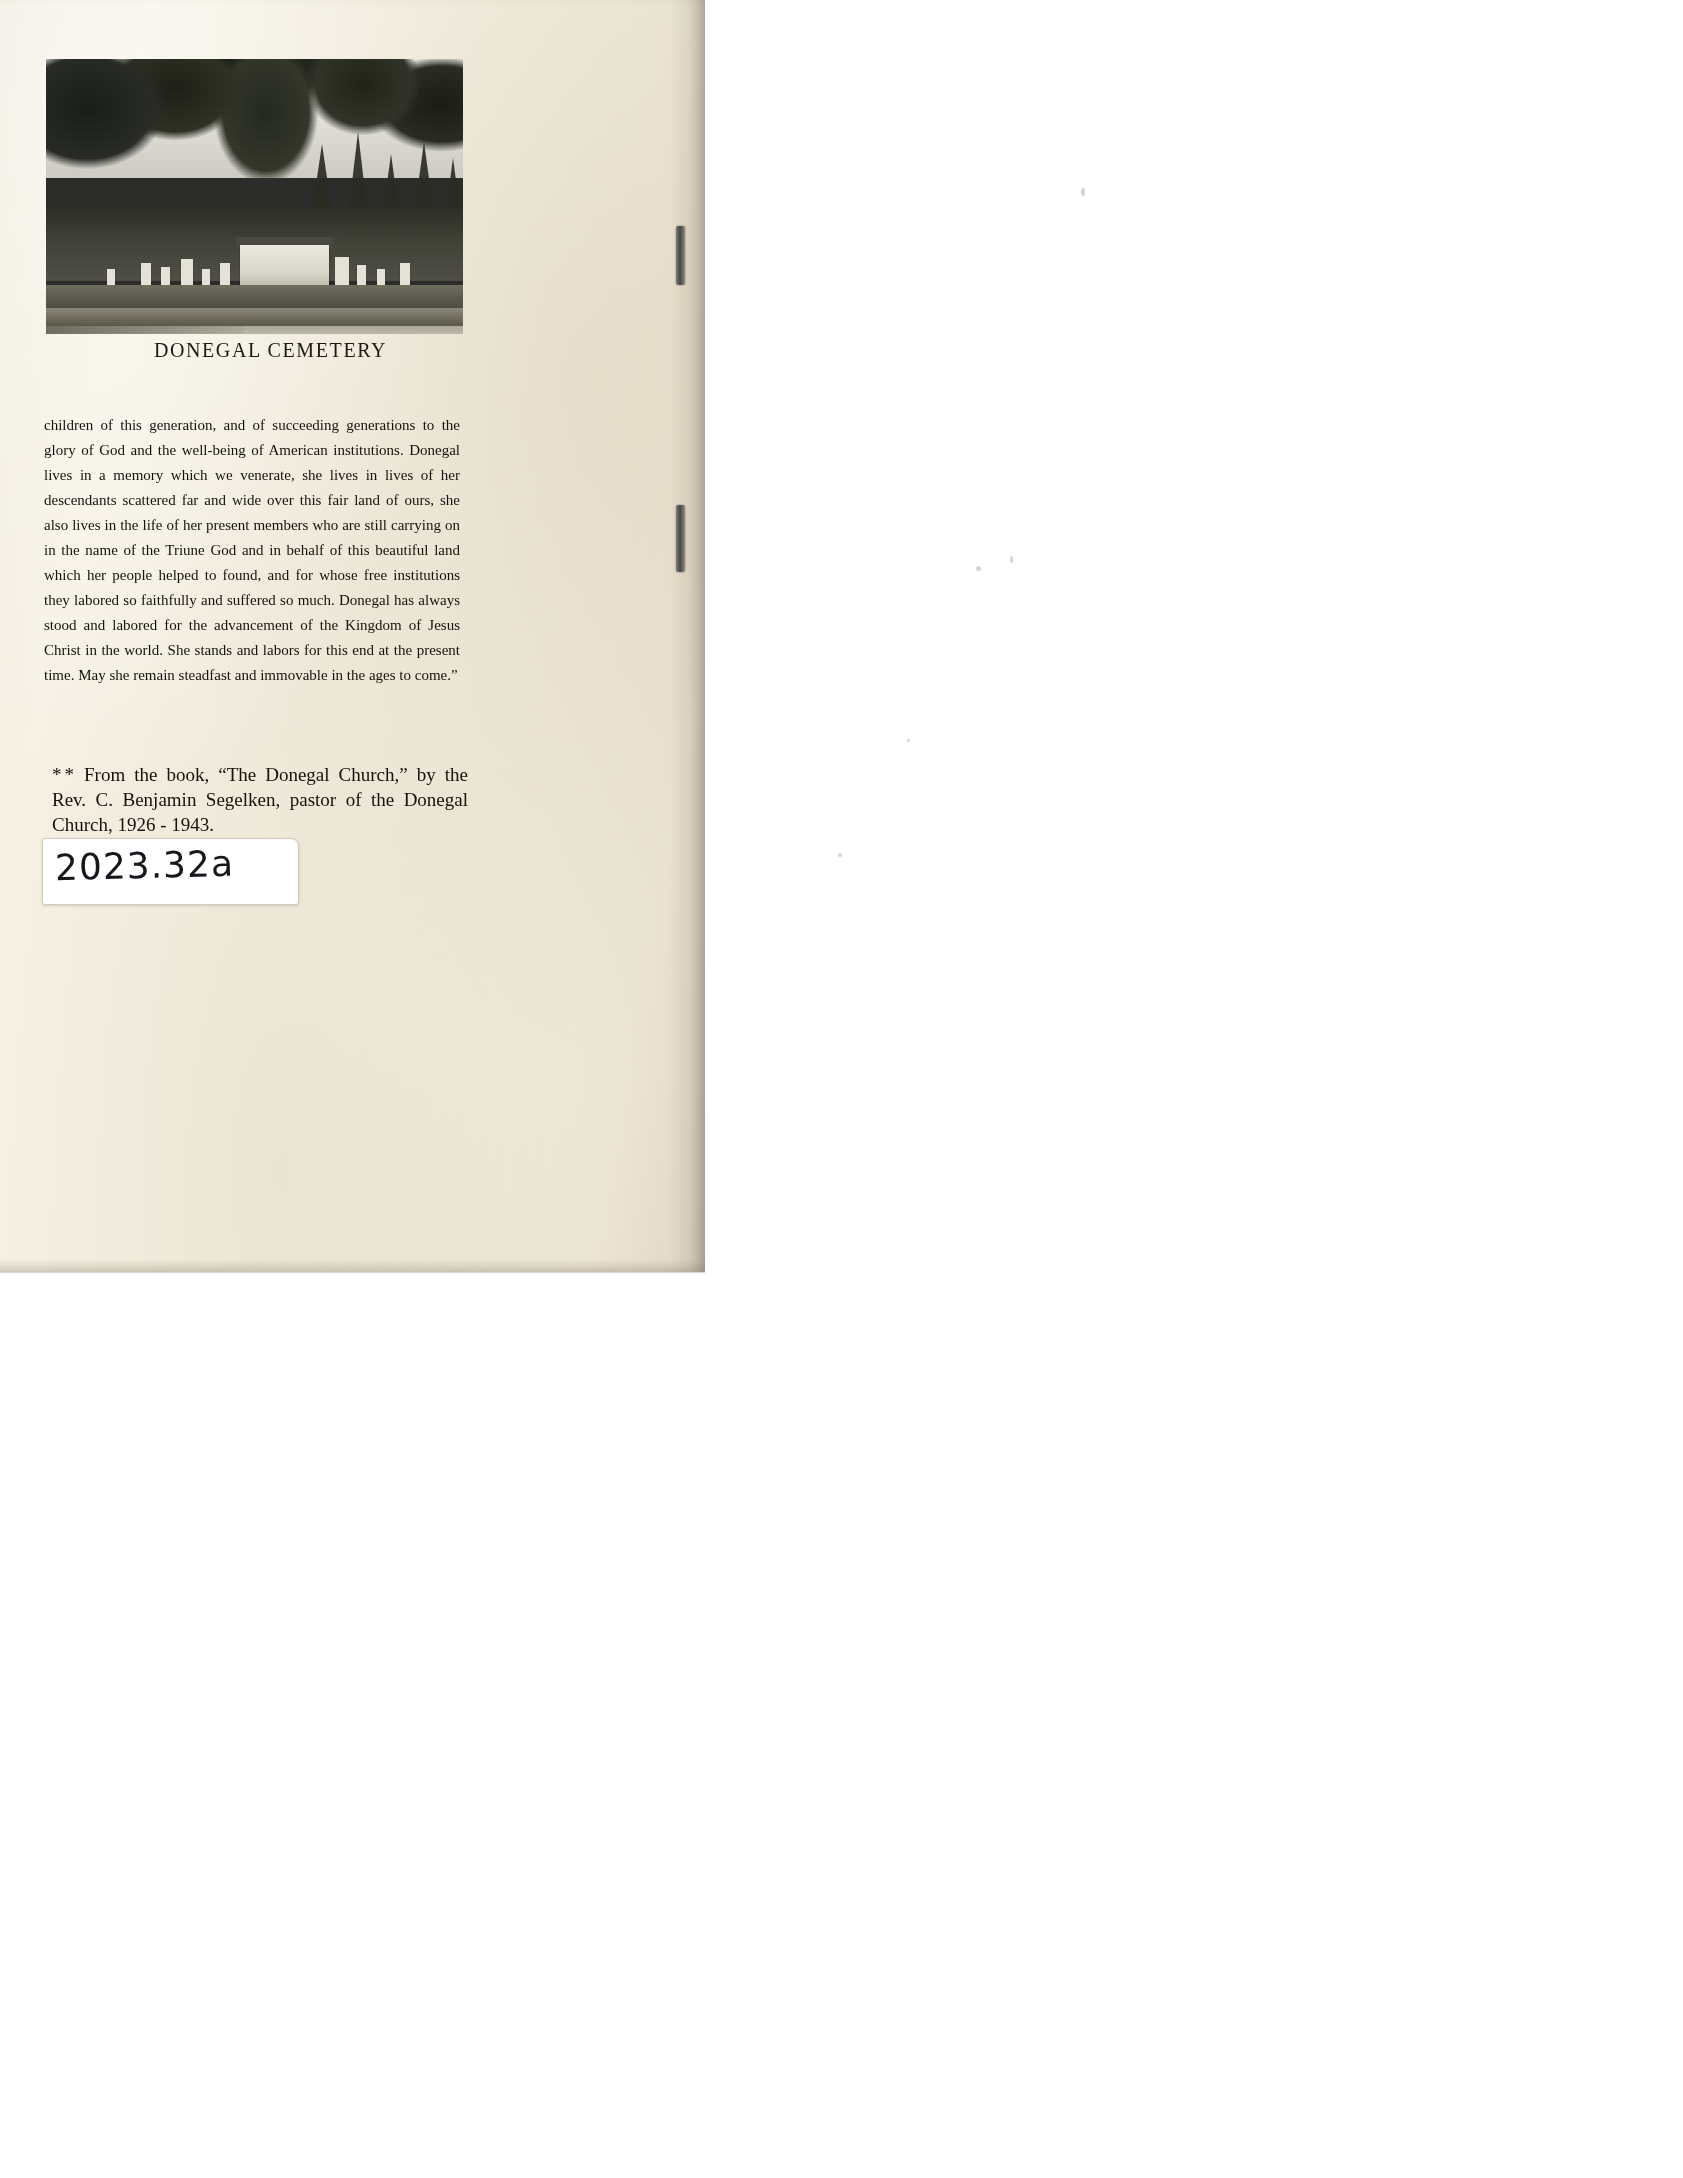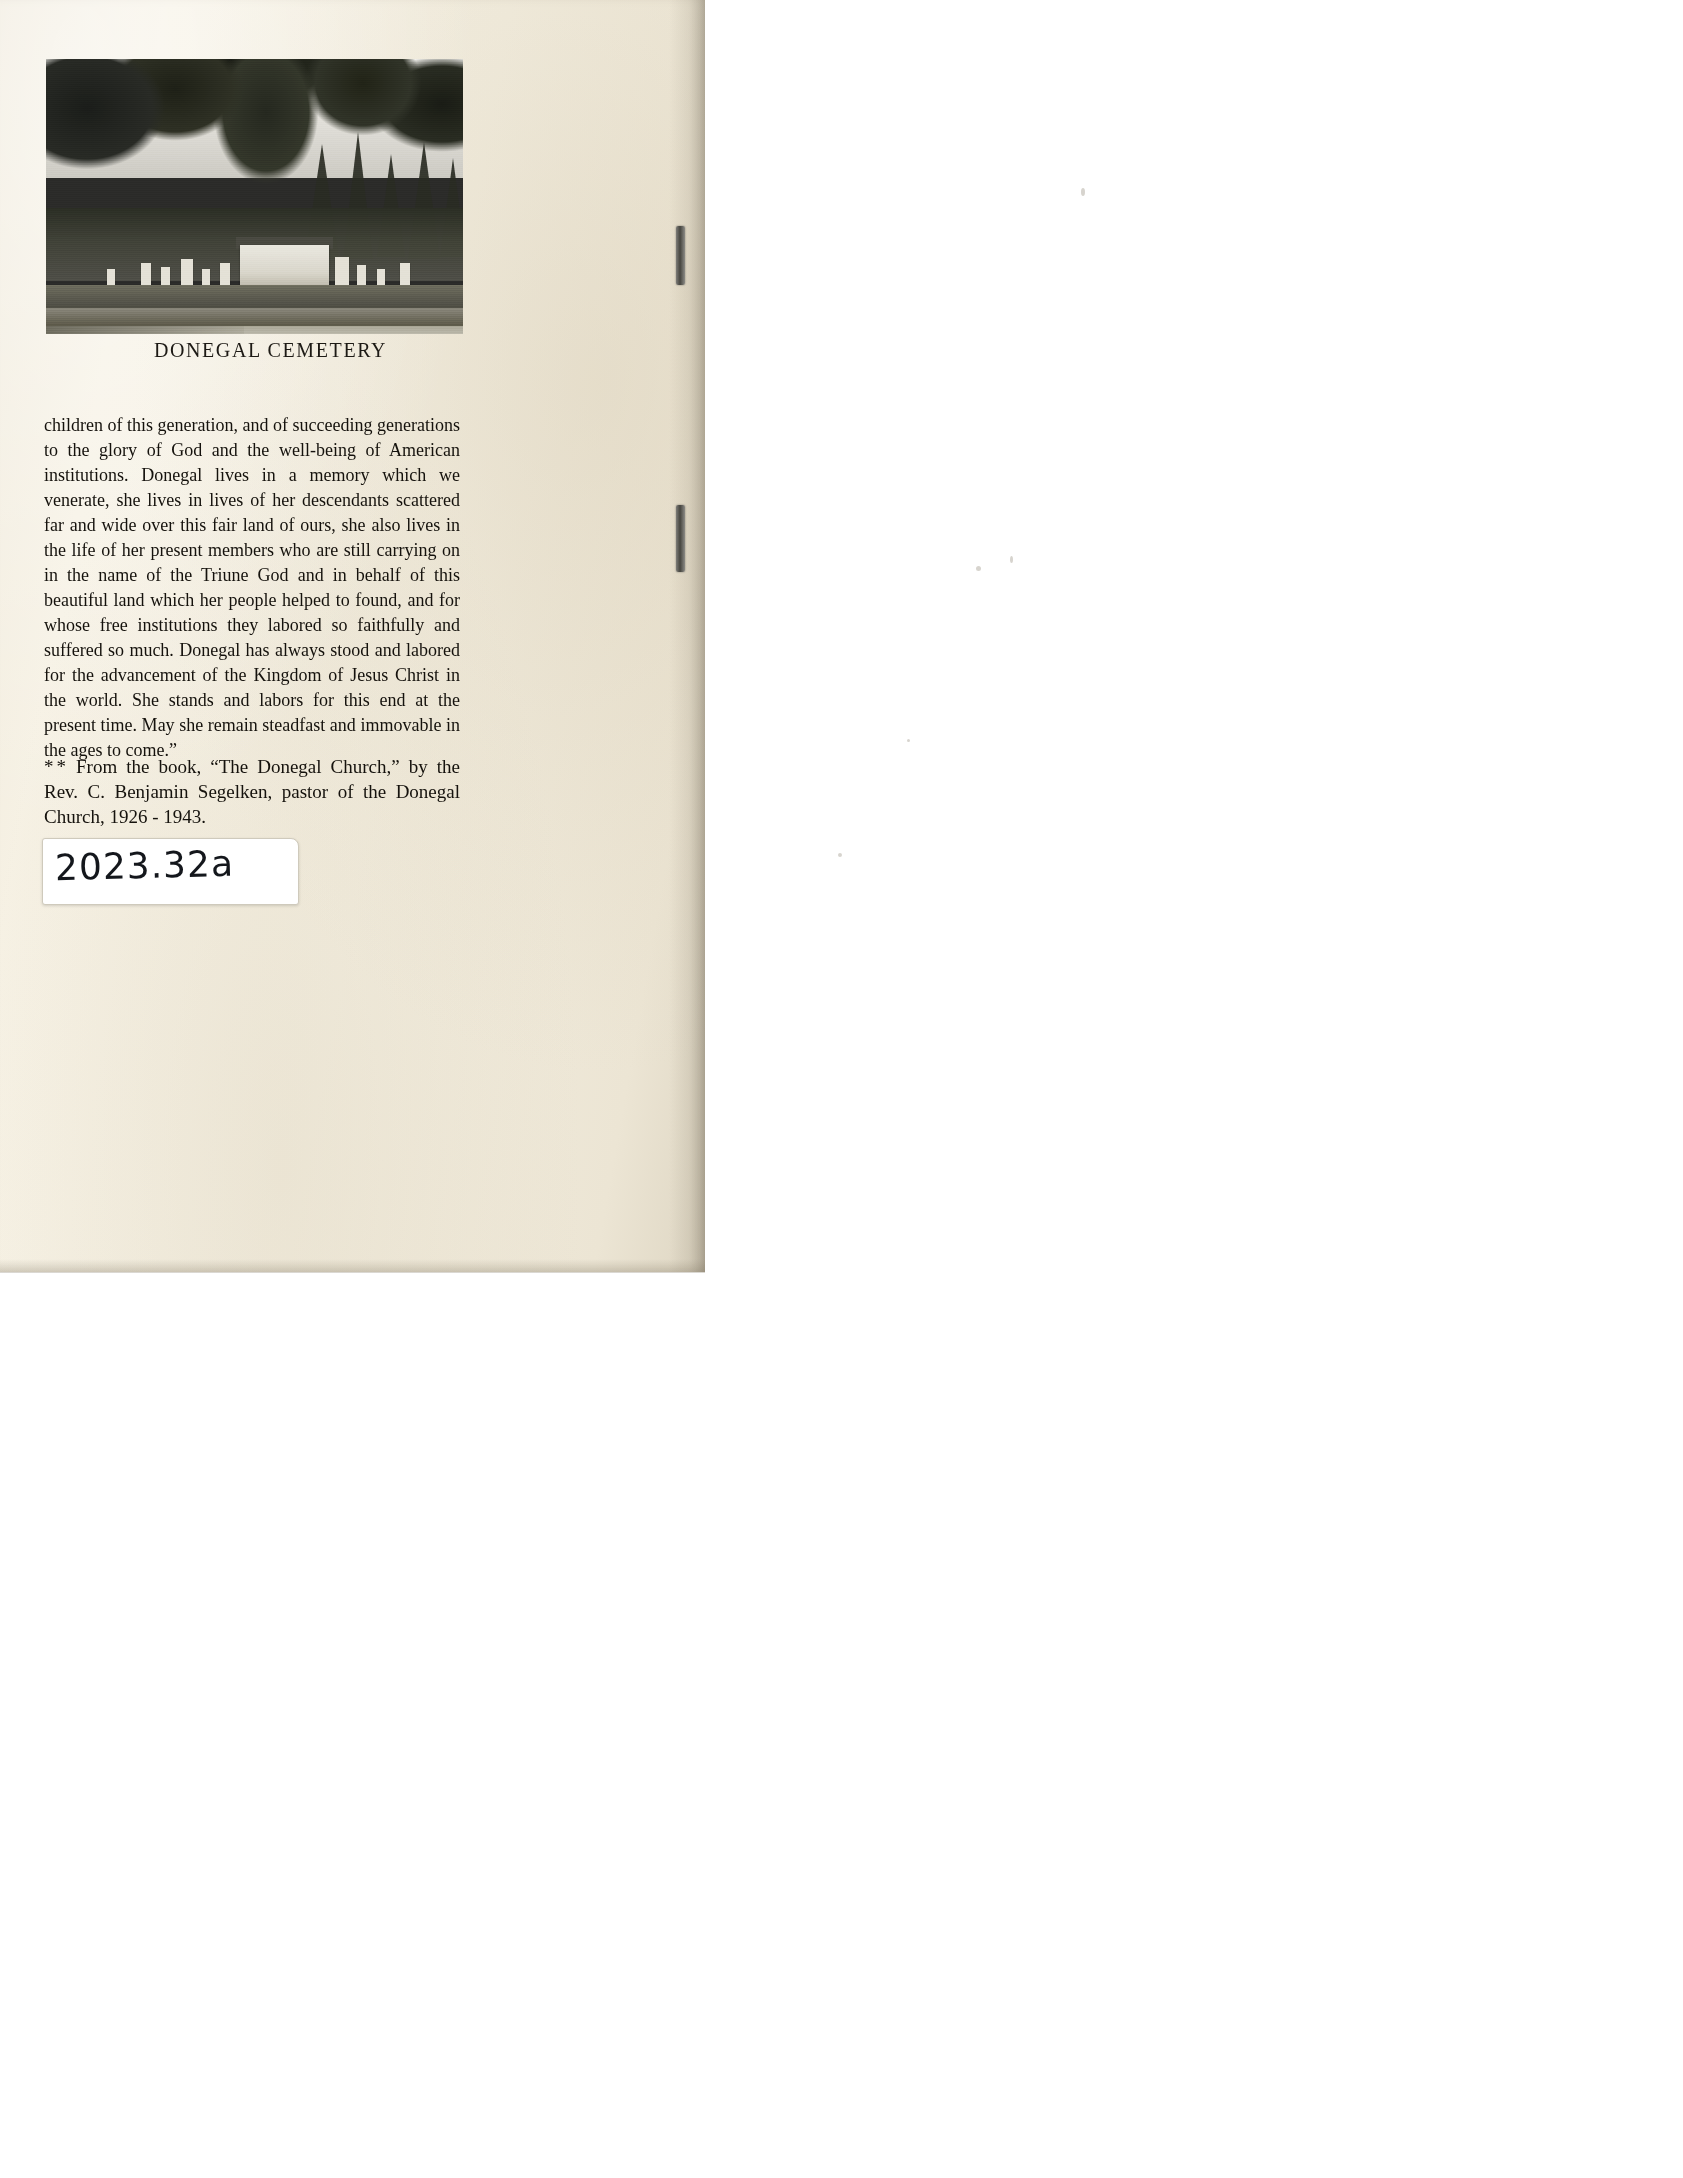--- a/index.html
+++ b/index.html
@@ -175,21 +175,21 @@
     color: #1d1a15;
   }
 
   
   #body-text {
     position: absolute;
     left: 44px;
     top: 372px;
     width: 416px;
     font-family: "Liberation Serif", serif;
-    font-size: 18px;
+    font-size: 15px;
     line-height: 25px;
     color: #15120d;
     text-align: justify;
     text-justify: inter-word;
     margin-top: 41px;
   }
   #footnote {
     position: absolute;
     left: 44px;
     top: 754px;
@@ -283,21 +283,21 @@
         <div class="ph-foreground"></div>
         <div class="ph-fg-dark"></div>
         <div id="photo-grain"></div>
       </div>
     </figure>
 
     <div id="photo-caption">DONEGAL  CEMETERY</div>
 
     <p id="body-text">children of this generation, and of succeeding generations to the glory of God and the well-being of American institutions. Donegal lives in a memory which we venerate, she lives in lives of her descendants scattered far and wide over this fair land of ours, she also lives in the life of her present members who are still carrying on in the name of the Triune God and in behalf of this beautiful land which her people helped to found, and for whose free institutions they labored so faithfully and suffered so much. Donegal has always stood and labored for the advancement of the Kingdom of Jesus Christ in the world. She stands and labors for this end at the present time. May she remain steadfast and immovable in the ages to come.”</p>
 
-    <p id="footnote" style="margin:0;">
+    <p id="footnote" style="margin:8px;">
       <span class="fn-marker">**</span><span>From the book, “The Donegal Church,” by the Rev. C. Benjamin Segelken, pastor of the Donegal Church, 1926 - 1943.</span>
     </p>
 
     <div id="fold-shadow"></div>
     <div id="leaf-bottom-edge"></div>
   </div>
 
   <div class="staple" id="staple-top"></div>
   <div class="staple" id="staple-bottom"></div>
 

